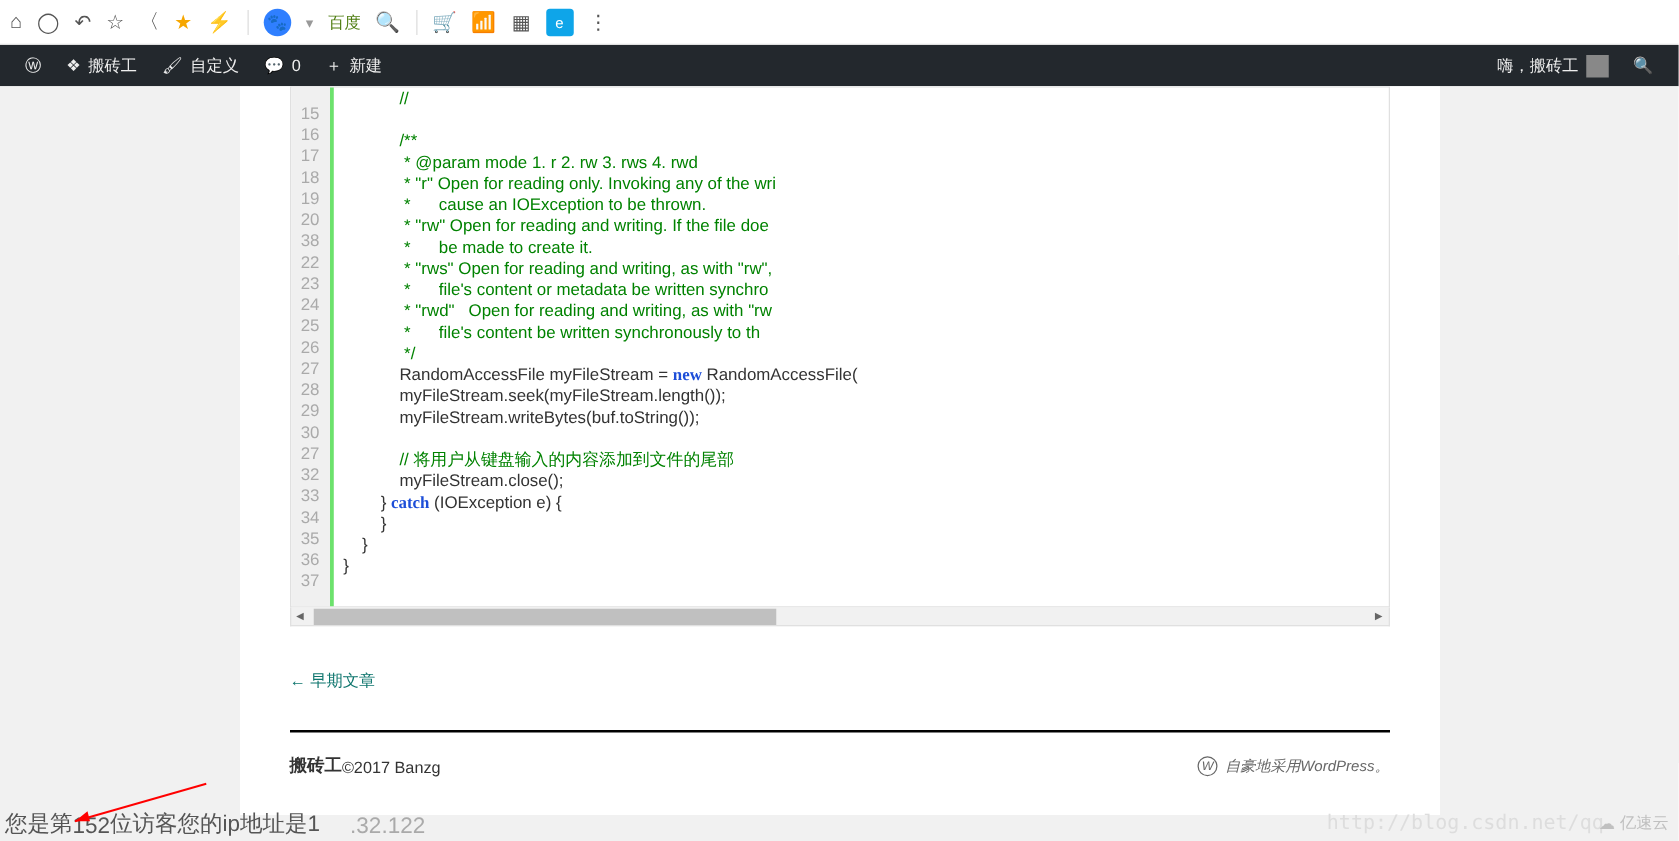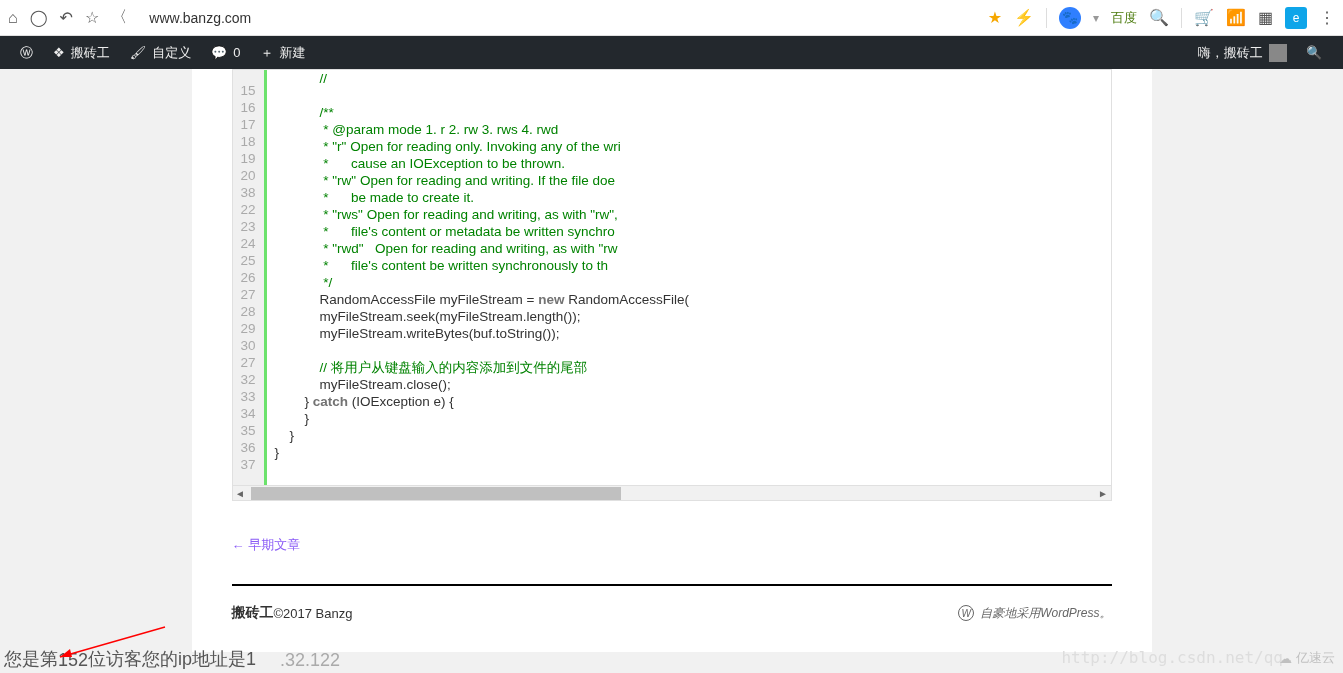--- a/index.html
+++ b/index.html
@@ -23,32 +23,32 @@
 
   
   .content { background:#f1f1f1; height:calc(100% - 36px - 33px); overflow:auto; }
   .article { width:960px; margin:0 auto; background:#fff; padding:0 40px; }
 
   
   .code-wrap { display:flex; font-family:Consolas,monospace; font-size:13.5px; line-height:17px; border:1px solid #e0e0e0; }
   .gutter { background:#f0f0f0; color:#aaa; text-align:right; padding:12px 8px; user-select:none; border-right:3px solid #6ce26c; }
   .codecol { padding:0 8px; white-space:pre; overflow-x:hidden; color:#333; }
   .cm { color:#008200; }
-  .kw { color:#737373; font-weight:bold; }
+  .kw { color:#1d4ed8; font-weight:bold;font-family:Liberation Serif, serif; }
   .scrollbar { height:15px; background:#f1f1f1; border:1px solid #e0e0e0; border-top:none; position:relative; }
   .scrollbar .thumb { position:absolute; left:18px; top:1px; height:13px; width:370px; background:#c0c0c0; }
   .scrollbar .arr { position:absolute; top:0; width:15px; height:15px; text-align:center; color:#666; font-size:10px; line-height:15px; }
   .scrollbar .arr.l { left:0; }
   .scrollbar .arr.r { right:0; }
 
   .meta { margin-top:18px; font-size:12px; color:#666; }
   .meta a { color:#1982d1; text-decoration:underline; }
 
   .prev { margin-top:35px; font-size:13px; }
-  .prev a { color:#8b5cf6; text-decoration:none; }
+  .prev a { color:#0f766e; text-decoration:none; }
 
   hr.big { margin-top:30px; border:none; border-top:2px solid #000; }
 
   .footer { display:flex; align-items:center; padding:18px 0 30px; }
   .footer .title { font-weight:bold; font-size:14px; }
   .footer .spacer { flex:1; }
   .footer .wp { color:#666; font-style:italic; font-size:12px; display:flex; align-items:center; gap:6px; }
   .footer .wp-logo { width:16px; height:16px; border:1px solid #666; border-radius:50%; display:inline-flex; align-items:center; justify-content:center; font-size:10px; }
 
   .visitor-row { position:absolute; bottom:0; left:0; width:100%; padding:2px 4px; font-size:18px; color:#555; display:flex; align-items:flex-end; gap:0; }
@@ -59,23 +59,20 @@
 </style>
 </head>
 <body>
 
 <div class="browser-bar">
   <span class="ico">⌂</span>
   <span class="ico">◯</span>
   <span class="ico">↶</span>
   <span class="ico">☆</span>
   <span class="ico">〈</span>
-  <div class="urlbox">
-    <span>www.banzg.com</span>
-  </div>
   <span class="ico" style="color:#f6a700">★</span>
   <span class="ico" style="color:#d0d0d0">⚡</span>
   <div class="sep"></div>
   <div class="right">
     <span class="ico blue">🐾</span>
     <span class="ico" style="color:#999;font-size:12px">▾</span>
     <span class="baidu-text">百度</span>
     <span class="ico" style="color:#999">🔍</span>
     <div class="sep"></div>
     <span class="ico">🛒</span>

